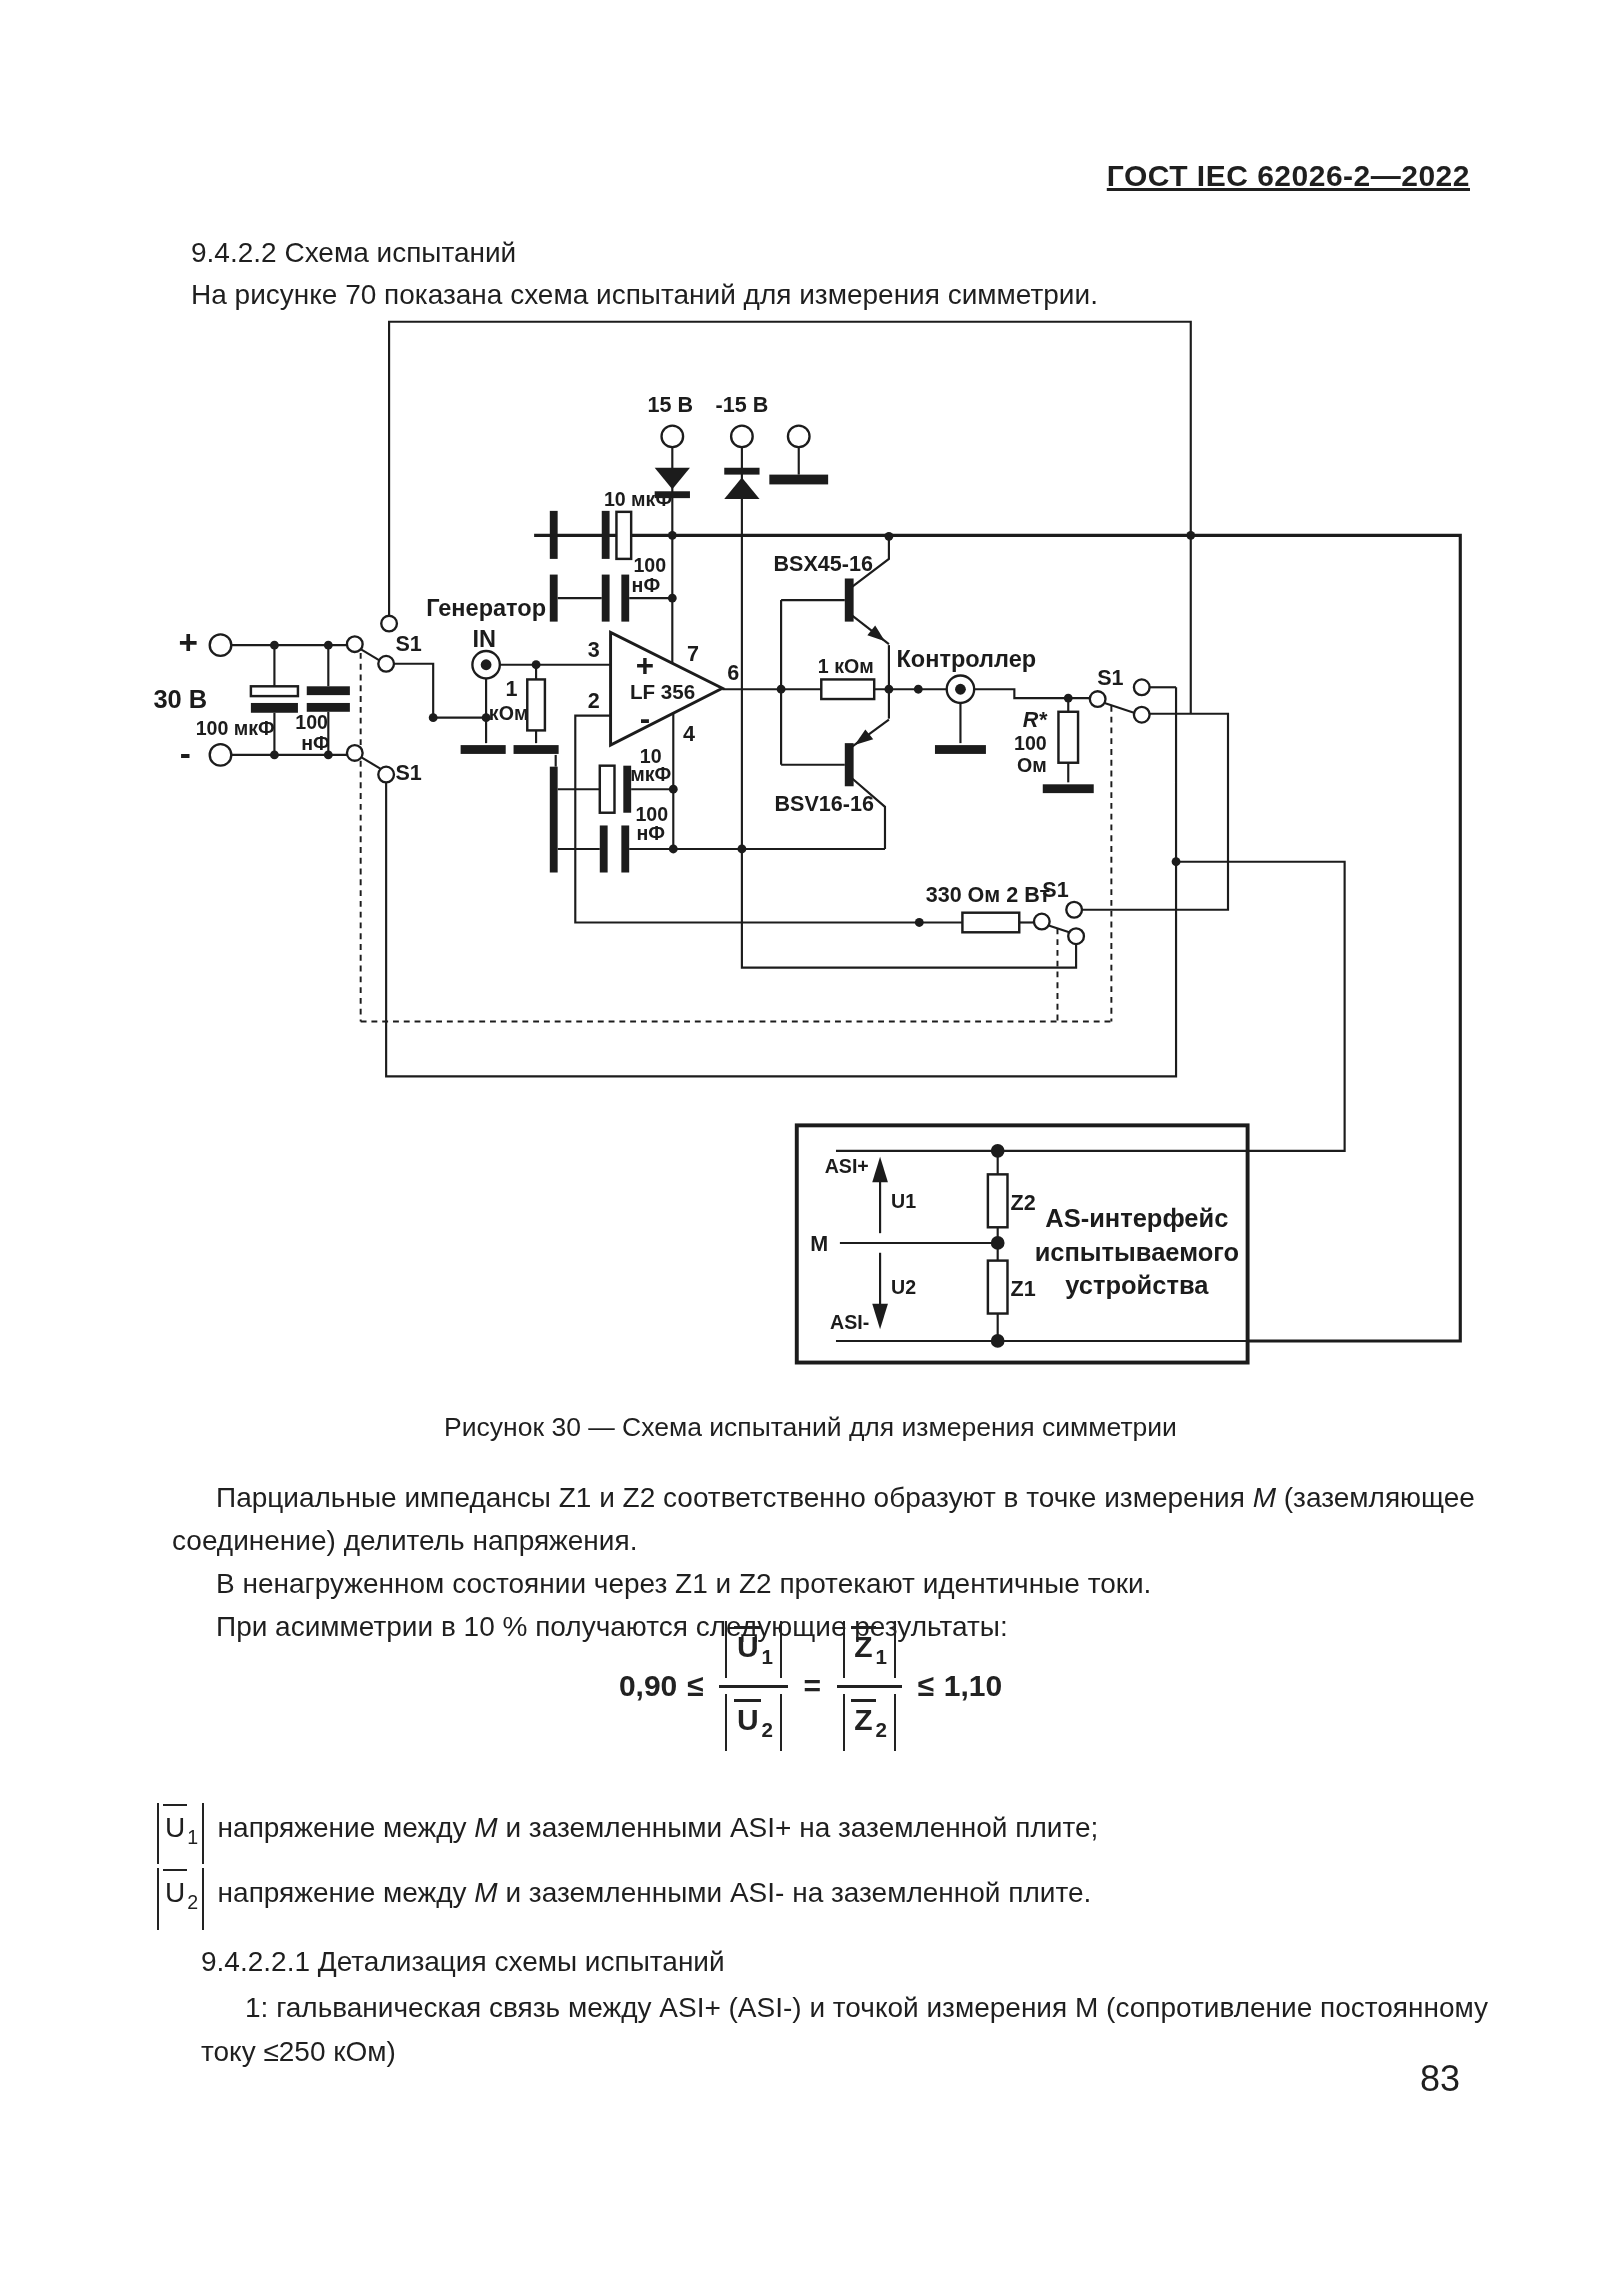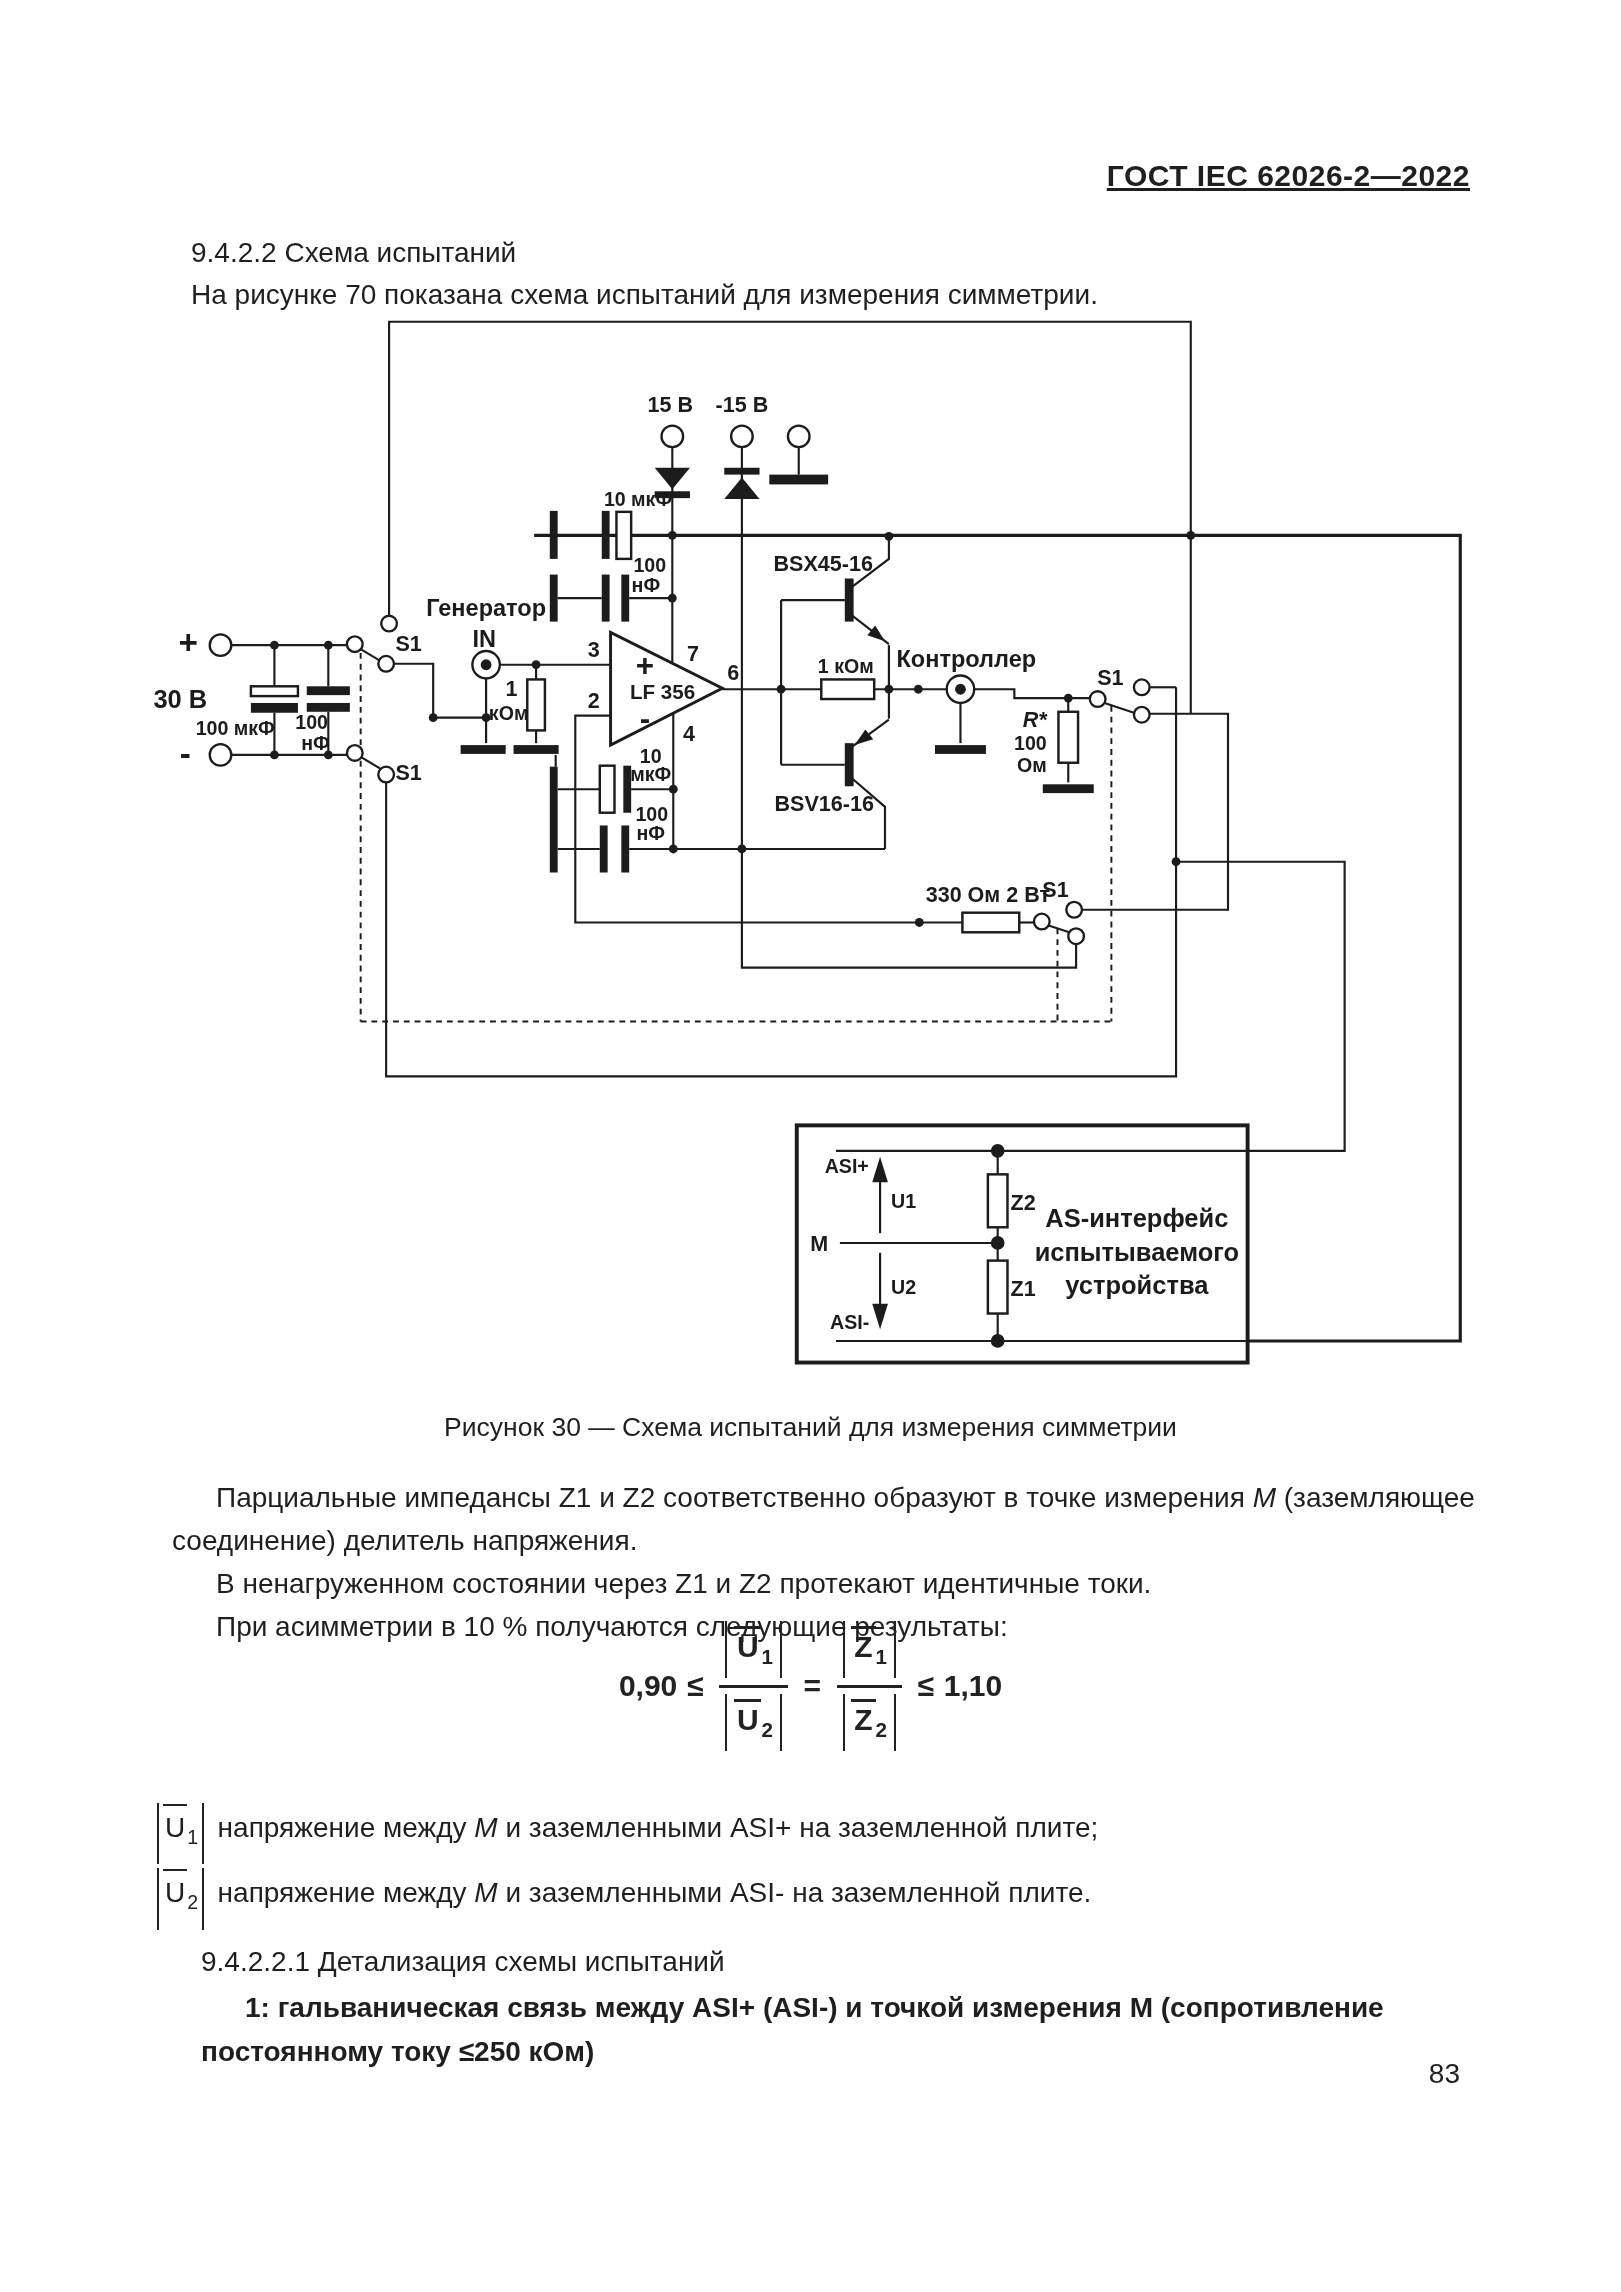--- a/index.html
+++ b/index.html
@@ -23,23 +23,23 @@
        padding:4.9px 6.9px 8.8px;}
   .ov{display:inline-block;border-top:3.4px solid #222;padding:1px 2.9px 0;}
   .formula sub{font-size:20.6px;}
   .defs{position:absolute;top:1803px;left:157px;width:1321px;font-size:28px;line-height:44px;}
   .def-line{margin-bottom:3.9px;}
   .abs2{display:inline-block;border-left:2px solid #222;border-right:2px solid #222;
         padding:1px 3.9px 5.9px;margin-right:13.7px;}
   .ov2{display:inline-block;border-top:2.5px solid #222;padding:0 2px;}
   .defs sub{font-size:19.6px;}
   .subhead{margin-top:10px;padding-left:44px;}
-  .note{margin-top:2px;font-weight:bold;}
+  .note{margin-top:2px;}
   .note .lead{padding-left:44px;}
-  .pageno{position:absolute;top:2058px;left:0;width:1460px;text-align:right;font-size:28px;}
+  .pageno{position:absolute;top:2058px;left:0;width:1460px;text-align:right;font-size:36px;}
   .it{font-style:italic;}
   svg text{fill:#1c1c1c;font-family:"Liberation Sans",sans-serif;font-weight:bold;}
   svg .wire{stroke:#1c1c1c;stroke-width:2.2;fill:none;}
   svg .thick{stroke:#1c1c1c;stroke-width:3.2;fill:none;}
   svg .dash{stroke:#1c1c1c;stroke-width:2;fill:none;stroke-dasharray:6 5;}
   svg .comp{stroke:#1c1c1c;stroke-width:2.5;fill:#fff;}
   svg .solid{fill:#1c1c1c;stroke:none;}
   svg .term{stroke:#1c1c1c;stroke-width:2.4;fill:#fff;}
 </style>
 </head>

